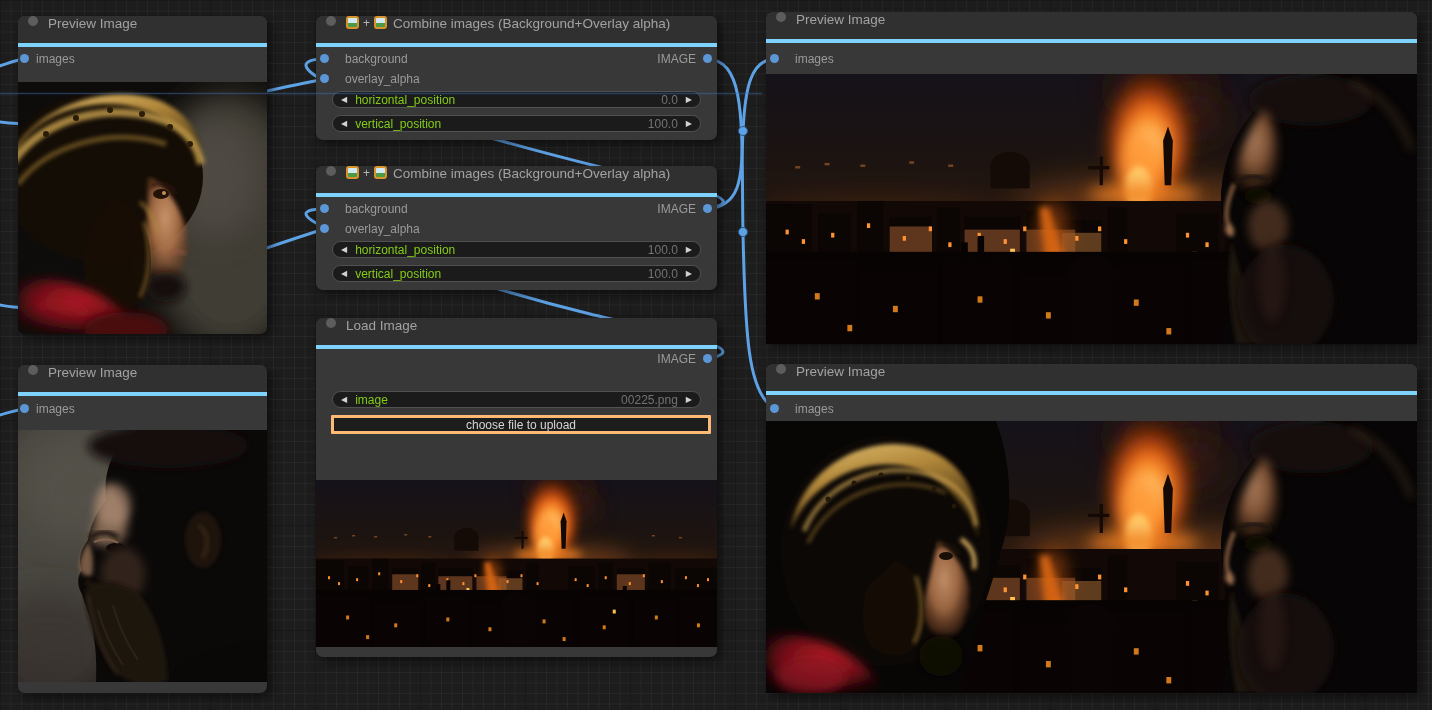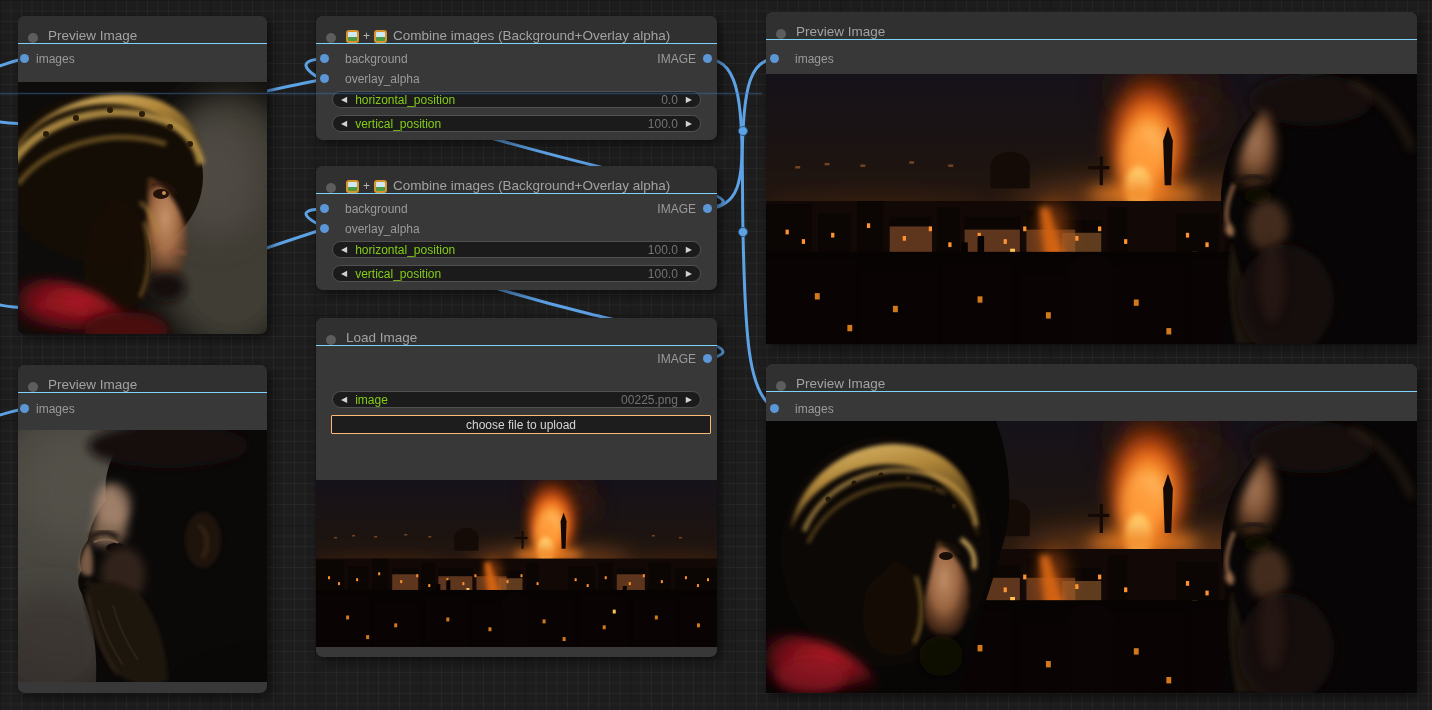--- a/index.html
+++ b/index.html
@@ -12,40 +12,40 @@
       linear-gradient(90deg, rgba(0,0,0,.38) 1px, transparent 1px),
       linear-gradient(rgba(255,255,255,.04) 1px, transparent 1px),
       linear-gradient(90deg, rgba(255,255,255,.04) 1px, transparent 1px);
     background-size:105px 105px,105px 105px,10.5px 10.5px,10.5px 10.5px;
   }
   #links-under{position:absolute;left:0;top:0;z-index:1;pointer-events:none}
   #links-over{position:absolute;left:0;top:0;z-index:3;pointer-events:none}
   .node{position:absolute;background:#383838;border-radius:7px;
         box-shadow:4px 4px 11px rgba(0,0,0,.55);z-index:2;font-size:12px;color:#9c9c9c}
   .titlebar{position:absolute;left:0;right:0;top:0;height:27px;background:#303030;
-        border-radius:7px 7px 0 0;border-bottom:1px solid #7dd3fc;
-        display:flex;align-items:flex-end;gap:6px;padding-left:10px;
+        border-radius:7px 7px 0 0;border-bottom:4px solid #7dd3fc;
+        display:flex;align-items:flex-start;gap:6px;padding-left:10px;
         color:#a2a2a2;font-size:13.5px;white-space:nowrap;overflow:hidden}
   .tdot{width:10px;height:10px;border-radius:50%;background:#5d5d5d;flex:none;margin-right:4px}
   .picicon{width:13px;height:13px;border:2px solid #d8932b;border-radius:3px;flex:none;
         background:linear-gradient(180deg,#cfe9f4 54%,#4c9a45 54%);box-sizing:border-box}
   .plus{color:#b5b5b5;font-size:12px;margin:0 -2px}
   .slot{position:absolute;left:0;right:0;height:16px;line-height:16px;font-size:12px;color:#9a9a9a}
   .slot .dot{position:absolute;width:9px;height:9px;border-radius:50%;background:#5b96d6;top:3px}
   .slot .dot.in{left:4px}
   .slot .dot.out{right:5px}
   .slot .dot.mask{background:#84d63e}
   .slot .slabel.in{position:absolute;left:29px}
   .slot .slabel.out{position:absolute;right:21px}
   .pill{position:absolute;height:17px;background:#1b1b1b;border:1px solid #515151;
         border-radius:9.5px;display:flex;align-items:center;font-size:12px;box-sizing:border-box}
   .arr{color:#d2d2d2;font-size:8px;padding:0 8px;line-height:17px}
   .wlabel{color:#84cc16}
   .wval{margin-left:auto;color:#737373}
-  .btn{position:absolute;height:19px;background:#1d1d1d;border:1px solid #fdba74;
+  .btn{position:absolute;height:19px;background:#1d1d1d;border:3px solid #fdba74;
         color:#d4d4d4;font-size:12px;display:flex;align-items:center;justify-content:center;
         box-sizing:border-box;border-radius:1px}
   .nodeimg{position:absolute;left:0;right:0;overflow:hidden;background:#000}
   .nodeimg svg{display:block;width:100%;height:100%}
 </style>
 </head>
 <body>
 
 <svg width="0" height="0" style="position:absolute" aria-hidden="true">
   <defs>

